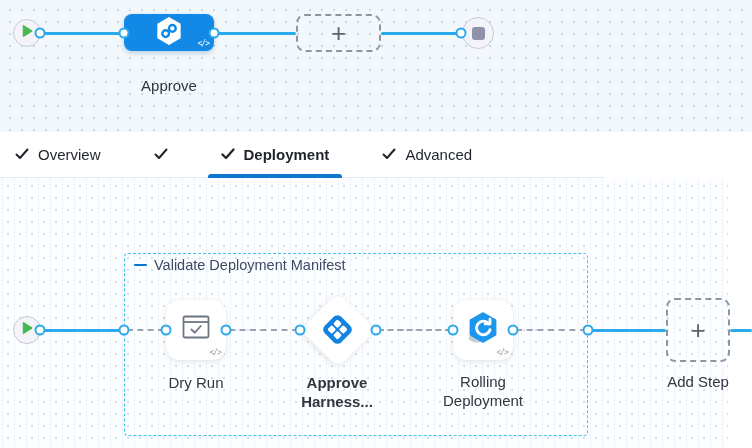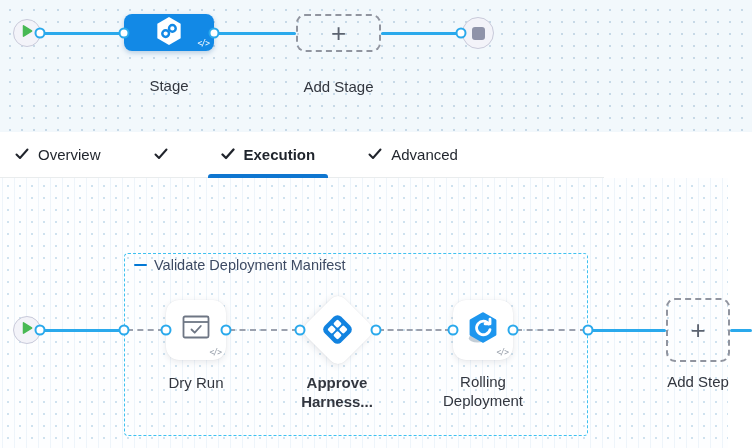--- a/index.html
+++ b/index.html
@@ -115,43 +115,42 @@
     <span class="plus-glyph">+</span>
   </div>
 
   <div class="hline" style="left:381px; top:31.5px; width:80px;"></div>
   <div class="cdot" style="left:461px; top:33px;"></div>
 
   <div class="node-circle end" style="left:462px; top:17px;">
     <span class="stop-square"></span>
   </div>
 
-  <div class="canvas-label" style="left:124px; top:76px; width:90px;">Stage</div>
-  <div class="canvas-label" style="left:296px; top:77px; width:85px;">Add Stage</div>
+  <div class="canvas-label" style="left:124px; top:76px; width:90px;">Approve</div>
 </div>
 
 <div class="tab-bar">
   <div class="tab">
     <span><svg width="14" height="12" viewBox="0 0 14 12">
           <path d="M1.5 6.5 L5 10 L12.5 1.5" stroke="#20242c" stroke-width="2" fill="none" stroke-linecap="round" stroke-linejoin="round"></path>
         </svg></span>
     <span>Overview</span>
 
   </div>
   <div class="tab">
     <span><svg width="14" height="12" viewBox="0 0 14 12">
           <path d="M1.5 6.5 L5 10 L12.5 1.5" stroke="#20242c" stroke-width="2" fill="none" stroke-linecap="round" stroke-linejoin="round"></path>
         </svg></span>
 
   </div>
   <div class="tab active">
     <span><svg width="14" height="12" viewBox="0 0 14 12">
           <path d="M1.5 6.5 L5 10 L12.5 1.5" stroke="#20242c" stroke-width="2.3" fill="none" stroke-linecap="round" stroke-linejoin="round"></path>
         </svg></span>
-    <span>Execution</span>
+    <span>Deployment</span>
     <span class="underline"></span>
   </div>
   <div class="tab">
     <span><svg width="14" height="12" viewBox="0 0 14 12">
           <path d="M1.5 6.5 L5 10 L12.5 1.5" stroke="#20242c" stroke-width="2" fill="none" stroke-linecap="round" stroke-linejoin="round"></path>
         </svg></span>
     <span>Advanced</span>
 
   </div>
 </div>

